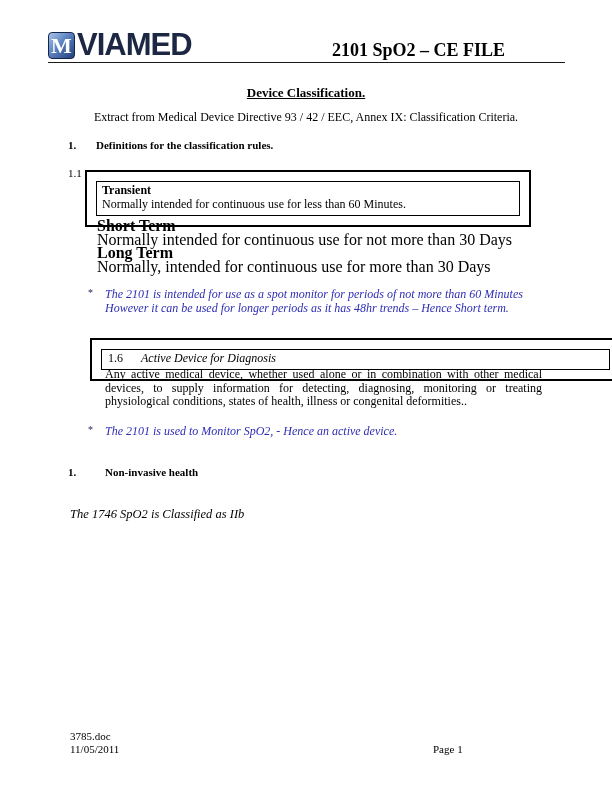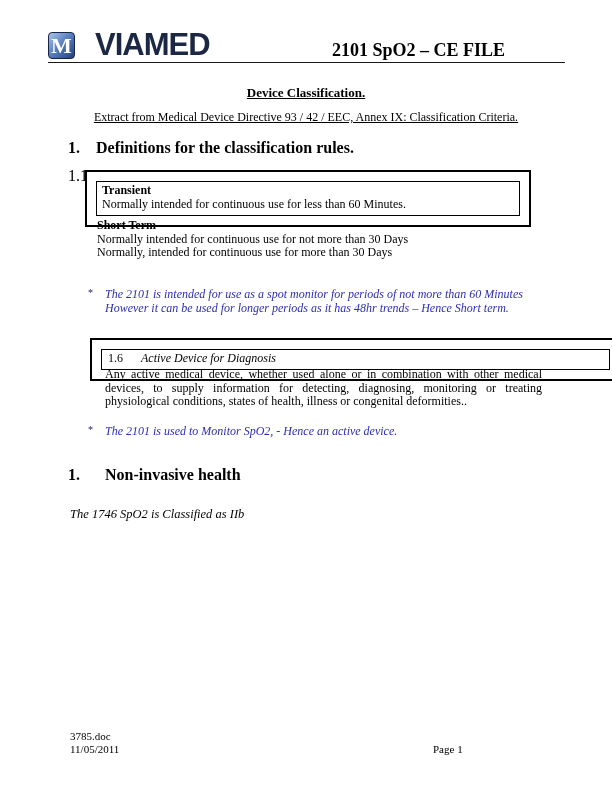--- a/index.html
+++ b/index.html
@@ -18,52 +18,52 @@
   .logo-icon {
     width:27px; height:27px;
     background:linear-gradient(135deg,#a9c4e8 0%, #5b82c0 45%, #23407c 100%);
     border:1px solid #16244a; border-radius:4px;
     color:#fff; font-family:"Liberation Serif", serif; font-weight:bold;
     font-size:22px; line-height:25px; text-align:center;
   }
   .logo-text {
     font-family:"Liberation Sans", sans-serif; font-weight:bold;
     font-size:31px; line-height:28px; color:#1c2744; letter-spacing:-1px;
-    margin-left:20px;
+    margin-left:2px;
   }
   .header-title {
     position:absolute; right:107px; top:40px;
     font-weight:bold; font-size:18px; white-space:nowrap;
   }
   .header-rule { position:absolute; left:48px; top:62px; width:517px; border-top:1.6px solid #1a1a1a; }
 
   
   .doc-title {
     position:absolute; left:0; top:85px; width:612px; text-align:center;
     font-weight:bold; font-size:13px; text-decoration:underline;
   }
   .subtitle {
     position:absolute; left:0; top:110px; width:612px; text-align:center;
-    font-size:12px; text-decoration:underline;
+    font-size:12px; 
   }
 
-  .row { position:absolute; left:68px; font-size:16px; white-space:nowrap; }
+  .row { position:absolute; left:68px; font-size:11px; white-space:nowrap; }
   .row .num  { display:inline-block; width:28px; }
   .bold { font-weight:bold; }
 
   
   .dbox { position:absolute; border:2.5px solid #000; padding:9px; background:#fff; }
   .dbox-inner { border:1px solid #000; padding:2px 8px 4px 5px; font-size:12px; line-height:13.5px; }
   .box1 { left:85px; top:170px; width:446px; }
   .box2 { left:90px; top:338px; width:531px; }
   .box2 .dbox-inner { padding:2px 8px 3px 6px; }
   .box2-num { display:inline-block; width:33px; }
   .italic { font-style:italic; }
 
-  .terms { position:absolute; left:97px; top:219px; font-size:12px; line-height:13.5px; }
+  .terms { position:absolute; left:97px; top:219px; font-size:16px; line-height:13.5px; }
 
   .note { position:absolute; font-size:12px; line-height:13.5px; font-style:italic; color:#2d2db4; }
   .note .star {
     position:absolute; left:-17px; top:-2px;
     font-style:normal; font-size:10px; color:#222255;
   }
   .note1 { left:105px; top:288px; width:452px; }
   .note2 { left:105px; top:425px; width:452px; }
 
   .paragraph {
@@ -108,20 +108,21 @@
   <div class="dbox box1">
     <div class="dbox-inner">
       <div class="bold">Transient</div>
       <div>Normally intended for continuous use for less than 60 Minutes.</div>
     </div>
   </div>
 
   <div class="terms">
     <div class="bold">Short Term</div>
     <div>Normally intended for continuous use for not more than 30 Days</div>
+    <div class="bold">Long Term</div>
     <div>Normally, intended for continuous use for more than 30 Days</div>
   </div>
 
   <div class="note note1">
     <span class="star">*</span>
     <span>The 2101 is intended for use as a spot monitor  for periods of not more than 60 Minutes However it can be used for longer periods as it has 48hr trends – Hence Short term.</span>
   </div>
 
   <div class="dbox box2">
     <div class="dbox-inner">

